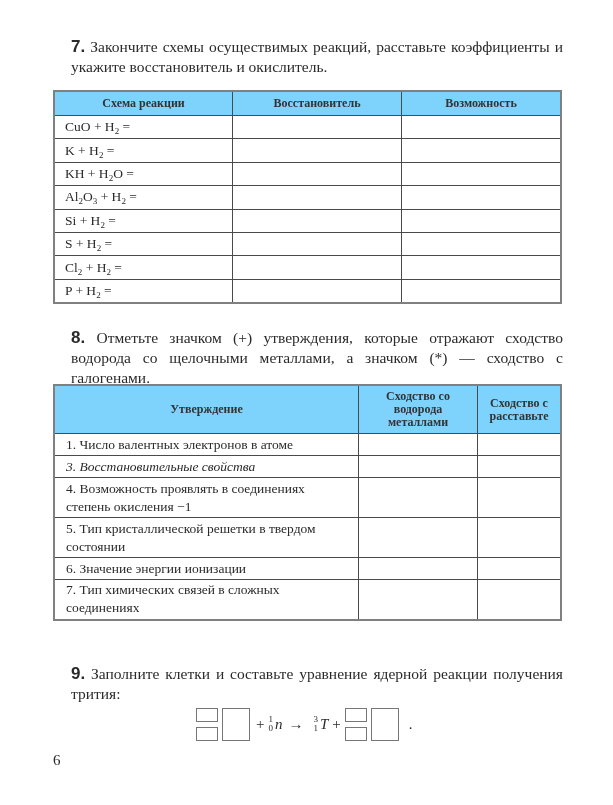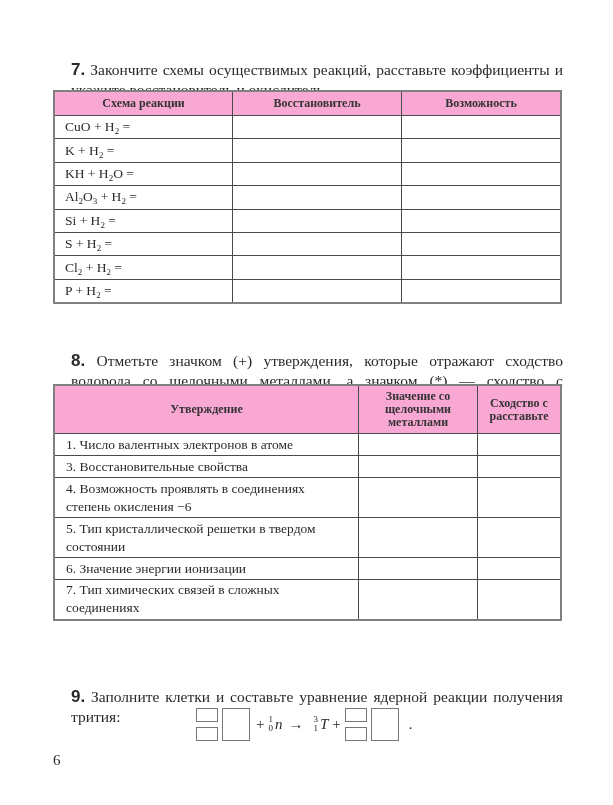--- a/index.html
+++ b/index.html
@@ -1,24 +1,24 @@
 <!DOCTYPE html>
 <html><head>
 <meta charset="utf-8">
 <style>
   html, body { margin:0; padding:0; background:#ffffff; }
   body { width:613px; height:805px; position:relative; overflow:hidden;
          font-family:"Liberation Serif","DejaVu Serif",serif; color:#2a2a2a; }
-  .task { position:absolute; left:53px; width:510px; font-size:15.5px; line-height:20px; text-align:justify;margin-top:23px; }
+  .task { position:absolute; left:53px; width:510px; font-size:15.5px; line-height:20px; text-align:justify; }
   .task .num { font-family:"Liberation Sans","DejaVu Sans",sans-serif; font-weight:bold; font-size:17px; }
   .task .indent { padding-left:18px; }
   table { position:absolute; left:53px; width:509px; border-collapse:collapse; font-size:13.5px; }
   th, td { border:1.5px solid #4a4a4a; }
   table { border:2px solid #808080; }
-  th { background:#f9a8d4; font-weight:bold; font-size:12px; line-height:13px; text-align:center; color:#333; }
+  th { background:#7dd3fc; font-weight:bold; font-size:12px; line-height:13px; text-align:center; color:#333; }
   td { padding:0 0 0 10px; vertical-align:middle; line-height:16px; }
   #t1 { top:90px; }
   #t1 th { height:21px; }
   #t1 td { height:22.4px; }
   #t2 { top:384px; }
   #t2 th { height:45px; }
   #t2 td { line-height:18px; padding-left:11px; }
   sub { font-size:9px; vertical-align:-3px; line-height:0; }
   .eq { position:absolute; top:705px; left:196px; height:38px; display:flex; align-items:center; font-size:15px; }
   .stack { display:flex; flex-direction:column; justify-content:space-between; height:33px; margin-right:4px; }
@@ -88,37 +88,37 @@
 </table>
 
 <div class="task" style="top:328px;">
   <div class="indent"><span class="num">8.</span> <span>Отметьте значком (+) утверждения, которые отражают сходство водорода со щелочными металлами, а значком (*) — сходство с галогенами.</span></div>
 </div>
 
 <table id="t2">
   <thead>
     <tr>
       <th style="width:301px">Утверждение</th>
-      <th style="width:110px;padding:0 4px">Значение со щелочными металлами</th>
+      <th style="width:110px;padding:0 4px">Сходство со водорода металлами</th>
       <th style="padding:0 4px">Сходство с расставьте</th>
     </tr>
   </thead>
   <tbody id="t2body">
       <tr style="height: 22px;">
         <td style="padding-right: 40px;">1. Число валентных электронов в атоме</td>
         <td></td>
         <td></td>
       </tr>
-      <tr style="height: 22px;">
+      <tr style="height: 22px; font-style: italic;">
         <td style="padding-right: 40px;">3. Восстановительные свойства</td>
         <td></td>
         <td></td>
       </tr>
       <tr style="height: 40px;">
-        <td style="padding-right: 40px;">4. Возможность проявлять в соединениях степень окисления −6</td>
+        <td style="padding-right: 40px;">4. Возможность проявлять в соединениях степень окисления −1</td>
         <td></td>
         <td></td>
       </tr>
       <tr style="height: 40px;">
         <td style="padding-right: 40px;">5. Тип кристаллической решетки в твердом состоянии</td>
         <td></td>
         <td></td>
       </tr>
       <tr style="height: 22px;">
         <td style="padding-right: 40px;">6. Значение энергии ионизации</td>

